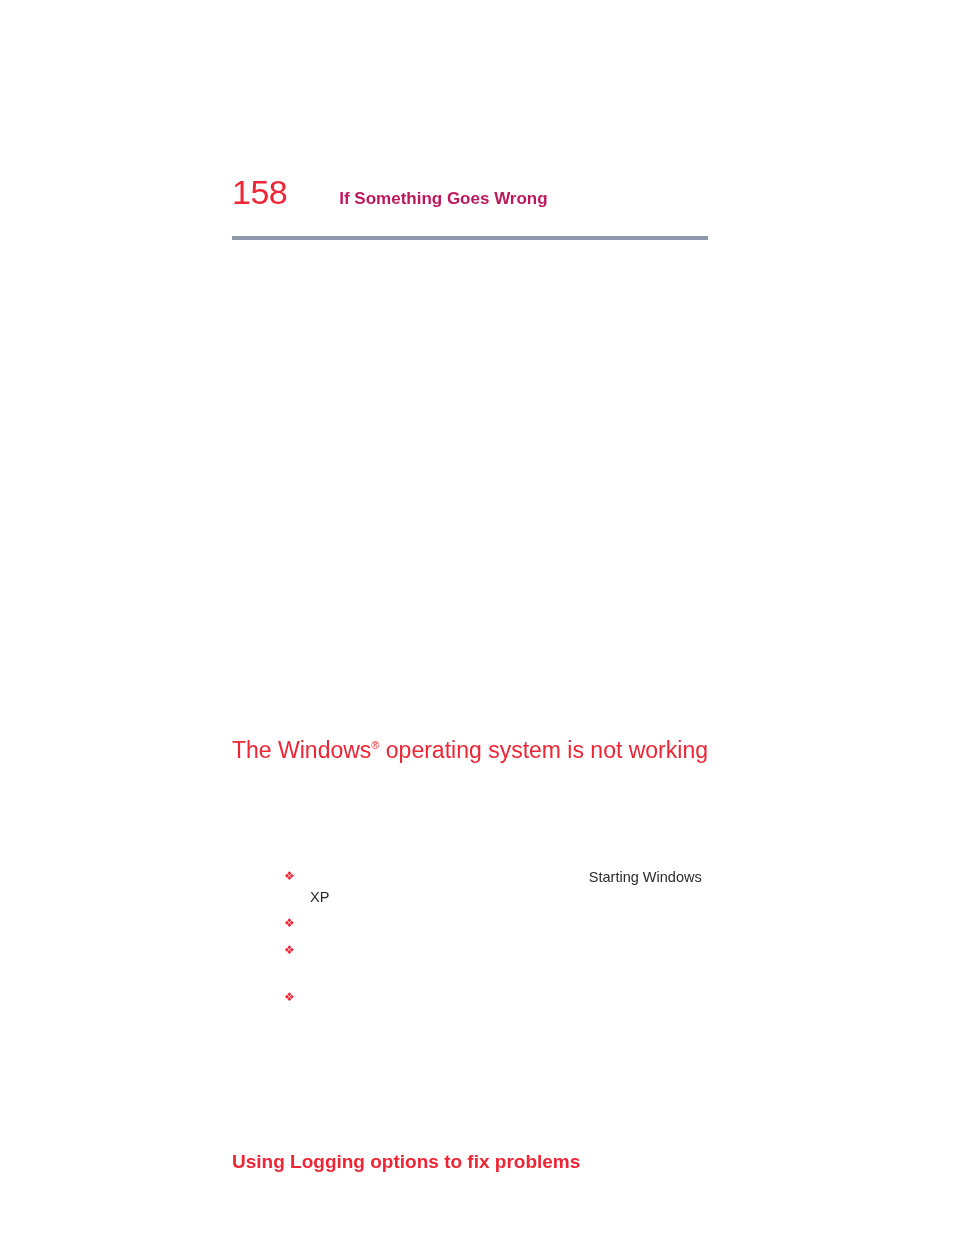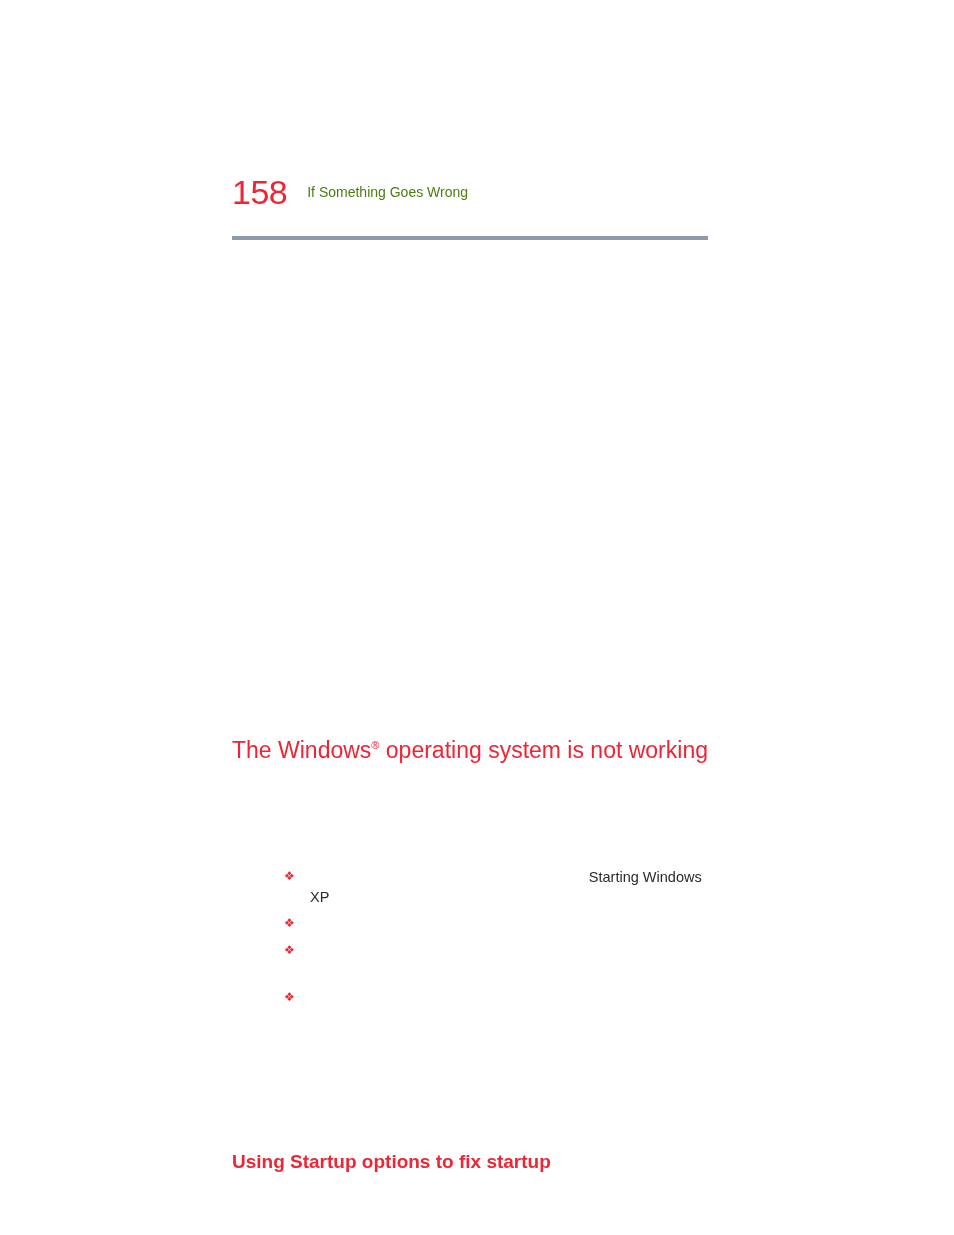--- a/index.html
+++ b/index.html
@@ -14,39 +14,39 @@
   }
   .page {
     position: relative;
     width: 954px;
     height: 1235px;
     box-sizing: border-box;
     padding: 175px 248px 60px 232px;
   }
   .header-row {
     display: flex;
-    align-items: center;
-    gap: 20px;
+    align-items: flex-end;
+    gap: 52px;
     margin-bottom: 6px;
   }
   .page-number {
     font-family: "Helvetica Neue Condensed", "Arial Narrow", Arial, sans-serif;
     font-stretch: condensed;
     font-weight: 400;
     font-size: 34px;
     line-height: 1;
     color: #ee2535;
     letter-spacing: -0.5px;
   }
   .chapter-title {
     font-family: "Helvetica Neue Condensed", "Arial Narrow", Arial, sans-serif;
     font-stretch: condensed;
-    font-weight: 400;
-    font-size: 14px;
-    color: #4d7c0f;
+    font-weight: 700;
+    font-size: 17px;
+    color: #be185d;
     margin-top: 0px;
     letter-spacing: 0px;
   }
   .section-sub {
     font-family: "Helvetica Neue Condensed", "Arial Narrow", Arial, sans-serif;
     font-stretch: condensed;
     font-weight: 400;
     font-style: italic;
     font-size: 15px;
     color: #1a1a1a;
@@ -149,18 +149,18 @@
         <span style="color:#ffffff">The operating system fails to start after the </span><span>Starting Windows  XP</span><span style="color:#ffffff"> message appears.</span>
       </li>
       <li><span style="color:#ffffff">The operating system takes a long time to start.</span></li>
       <li><span style="color:#ffffff">The operating system responds differently from the normal routine.</span></li>
       <li><span style="color:#ffffff">The screen does not look right.</span></li>
     </ul>
 
     <p class="para" style="color:#ffffff">Unless a hardware device has failed, problems usually occur when you change the system in some way such as installing a new program or adding a device.</p>
     <p class="para" style="color:#ffffff">If you experience any of these problems, use the options in the Startup menu to fix the problem.</p>
 
-    <div class="h2">Using Startup options to fix startup</div>
+    <div class="h2">Using Logging options to fix problems</div>
 
     <p class="para" style="color:#ffffff">If Windows® fails to start properly, you may have to change your system's configuration or verify the startup procedure to fix the problem. To do this, use the options in the Startup menu.</p>
 
   </div>
 </div>
 
 </body></html>

